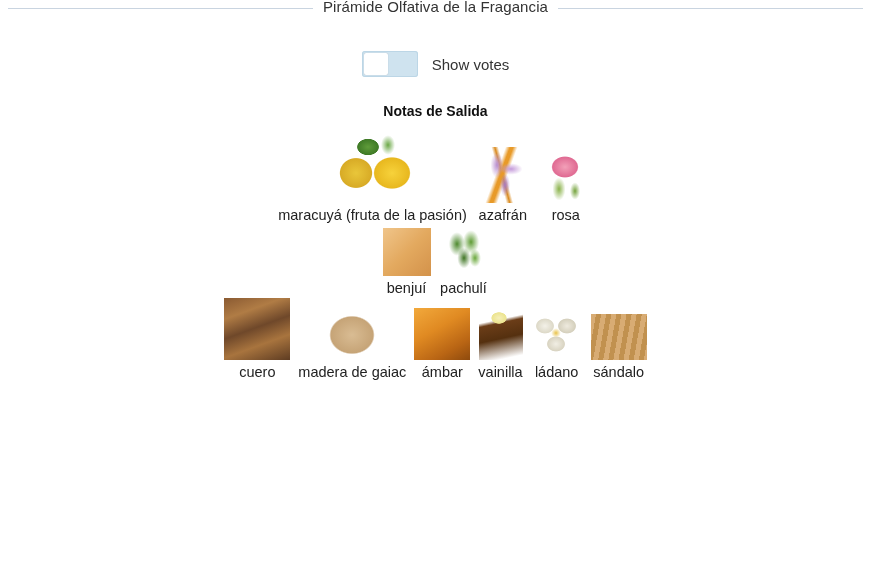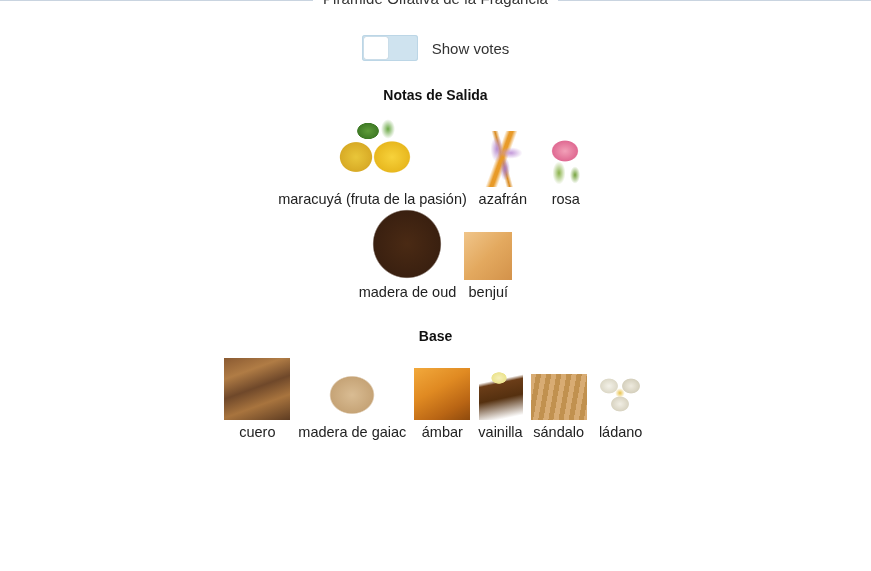--- a/index.html
+++ b/index.html
@@ -11,24 +11,24 @@
     height: 571px;
     background: #ffffff;
     font-family: "Liberation Sans", sans-serif;
     color: #222222;
     overflow: hidden;
   }
 
   
   .pyramid-fieldset {
     position: relative;
-    margin: 0;
+    margin: 8px;
     border: 0;
     border-top: 1px solid #c9d4e0;
-    padding: 0;
+    padding: 8px;
   }
   .legend-wrap {
     position: absolute;
     top: -11px;
     left: 0;
     width: 100%;
     text-align: center;
     pointer-events: none;
   }
   .legend {
@@ -160,38 +160,37 @@
                 radial-gradient(ellipse 11px 9px at 26px 18px, #f7c6d6 0%, rgba(247,198,214,0) 72%),
                 radial-gradient(ellipse 9px 16px at 20px 42px, #8ab24a 0%, rgba(138,178,74,0) 72%),
                 radial-gradient(ellipse 7px 12px at 36px 44px, #74a23c 0%, rgba(116,162,60,0) 72%);
                 background-color:#ffffff;"></span>
         <span class="note-label">rosa</span>
       </div>
     </div>
 
     <div class="notes-row">
       <div class="note">
-        <span class="note-img" style="width:82px;height:72px;background-image:
-                radial-gradient(circle 36px at 41px 36px, #4a2a14 0%, #3a2010 92%, rgba(58,32,16,0) 96%),
-                radial-gradient(circle 30px at 41px 36px, #8a5a2c 0%, #6e4320 80%, rgba(110,67,32,0) 88%),
-                radial-gradient(circle 18px at 41px 36px, #a9763c 0%, rgba(169,118,60,0) 85%),
-                radial-gradient(circle 8px at 41px 36px, #5e3718 0%, rgba(94,55,24,0) 90%);
-                background-color:#ffffff;"></span>
-        <span class="note-label">madera de oud</span>
-      </div>
-      <div class="note">
         <span class="note-img" style="width:48px;height:48px;background-image:
                 linear-gradient(135deg, #f0c58a 0%, #e3a95f 50%, #d3924a 100%),
                 linear-gradient(45deg, rgba(255,255,255,0.3) 0%, rgba(255,255,255,0) 60%);
                 background-color:#f2d3a6;"></span>
         <span class="note-label">benjuí</span>
       </div>
-    </div>
-
-    <div class="section-title base">Base</div>
+      <div class="note">
+        <span class="note-img" style="width:50px;height:52px;background-image:
+                radial-gradient(ellipse 11px 16px at 18px 20px, #4e8a2e 0%, rgba(78,138,46,0) 74%),
+                radial-gradient(ellipse 11px 16px at 32px 18px, #5f9c35 0%, rgba(95,156,53,0) 74%),
+                radial-gradient(ellipse 9px 14px at 25px 34px, #3f7524 0%, rgba(63,117,36,0) 74%),
+                radial-gradient(ellipse 8px 12px at 36px 34px, #6aa83c 0%, rgba(106,168,60,0) 74%);
+                background-color:#ffffff;"></span>
+        <span class="note-label">pachulí</span>
+      </div>
+    </div>
+
     <div class="notes-row">
       <div class="note">
         <span class="note-img" style="width:66px;height:62px;background-image:
                 linear-gradient(160deg, #8a5a32 0%, #b07c45 25%, #6f482a 48%, #a8743e 70%, #5e3c22 100%),
                 linear-gradient(30deg, rgba(0,0,0,0.25) 0%, rgba(255,255,255,0.12) 50%, rgba(0,0,0,0.2) 100%);
                 background-color:#8a5a32;"></span>
         <span class="note-label">cuero</span>
       </div>
       <div class="note">
         <span class="note-img" style="width:58px;height:50px;background-image:
@@ -210,31 +209,31 @@
       </div>
       <div class="note">
         <span class="note-img" style="width:44px;height:56px;background-image:
                 radial-gradient(ellipse 12px 9px at 20px 14px, #f6efb9 0%, #ece48f 60%, rgba(236,228,143,0) 66%),
                 radial-gradient(ellipse 5px 4px at 20px 14px, #e8c23c 0%, rgba(232,194,60,0) 75%),
                 linear-gradient(168deg, rgba(90,50,20,0) 30%, #6b3d18 36%, #55300f 60%, rgba(85,48,15,0) 92%);
                 background-color:#ffffff;"></span>
         <span class="note-label">vainilla</span>
       </div>
       <div class="note">
+        <span class="note-img" style="width:52px;height:52px;background-image:
+                radial-gradient(ellipse 12px 10px at 14px 18px, #f3f1e8 0%, #ddd9c8 70%, rgba(221,217,200,0) 78%),
+                radial-gradient(ellipse 12px 10px at 36px 18px, #eeeade 0%, #d5d0bd 70%, rgba(213,208,189,0) 78%),
+                radial-gradient(ellipse 12px 10px at 25px 36px, #f1eee4 0%, #d9d4c2 70%, rgba(217,212,194,0) 78%),
+                radial-gradient(ellipse 6px 6px at 25px 25px, #e8c24a 0%, rgba(232,194,74,0) 80%);
+                background-color:#ffffff;"></span>
+        <span class="note-label">ládano</span>
+      </div>
+      <div class="note">
         <span class="note-img" style="width:56px;height:46px;background-image:
                 repeating-linear-gradient(100deg, #d8ac74 0px, #d8ac74 5px, #c1914f 5px, #c1914f 10px),
                 linear-gradient(180deg, rgba(255,255,255,0.25) 0%, rgba(0,0,0,0.12) 100%);
                 background-color:#d8ac74;"></span>
         <span class="note-label">sándalo</span>
       </div>
-      <div class="note">
-        <span class="note-img" style="width:52px;height:52px;background-image:
-                radial-gradient(ellipse 12px 10px at 14px 18px, #f3f1e8 0%, #ddd9c8 70%, rgba(221,217,200,0) 78%),
-                radial-gradient(ellipse 12px 10px at 36px 18px, #eeeade 0%, #d5d0bd 70%, rgba(213,208,189,0) 78%),
-                radial-gradient(ellipse 12px 10px at 25px 36px, #f1eee4 0%, #d9d4c2 70%, rgba(217,212,194,0) 78%),
-                radial-gradient(ellipse 6px 6px at 25px 25px, #e8c24a 0%, rgba(232,194,74,0) 80%);
-                background-color:#ffffff;"></span>
-        <span class="note-label">ládano</span>
-      </div>
     </div>
 
   </div>
 </fieldset>
 
 </body></html>

